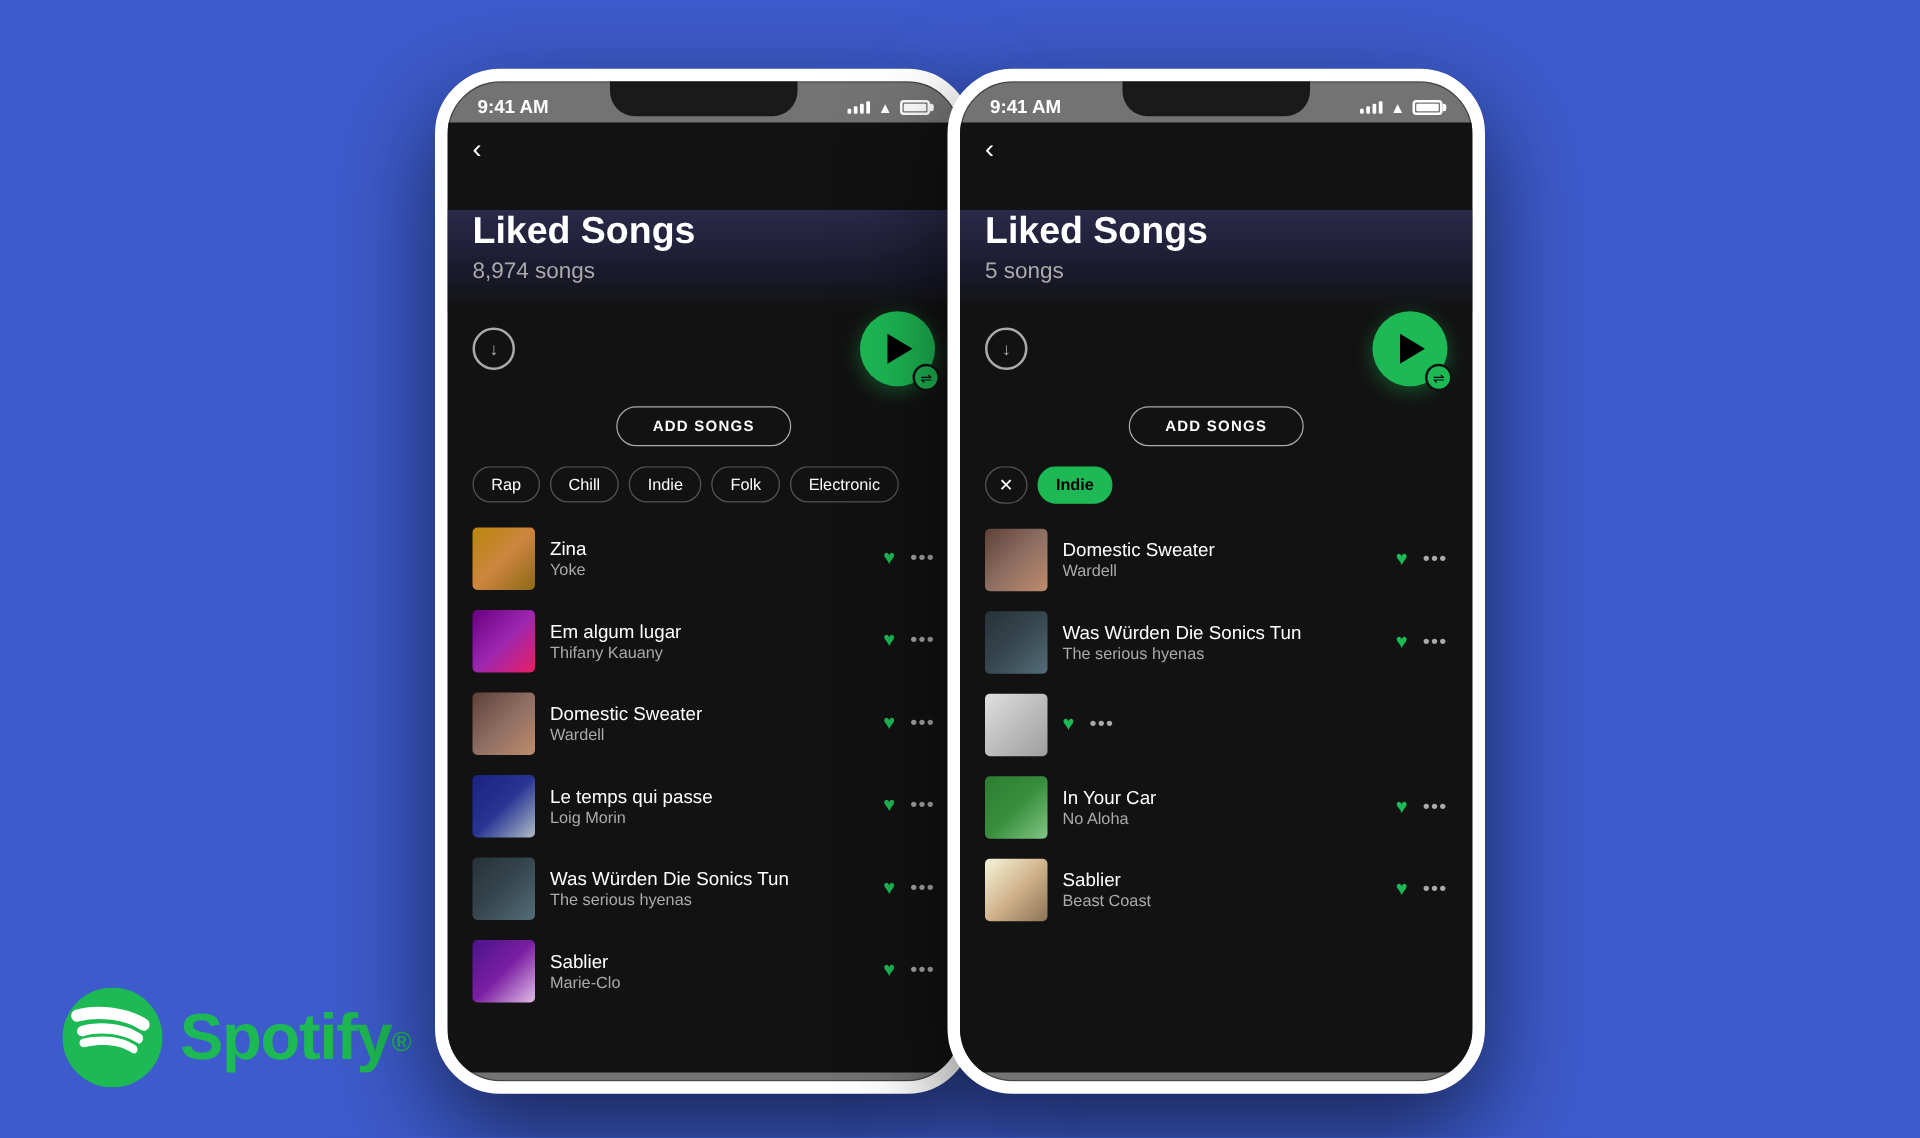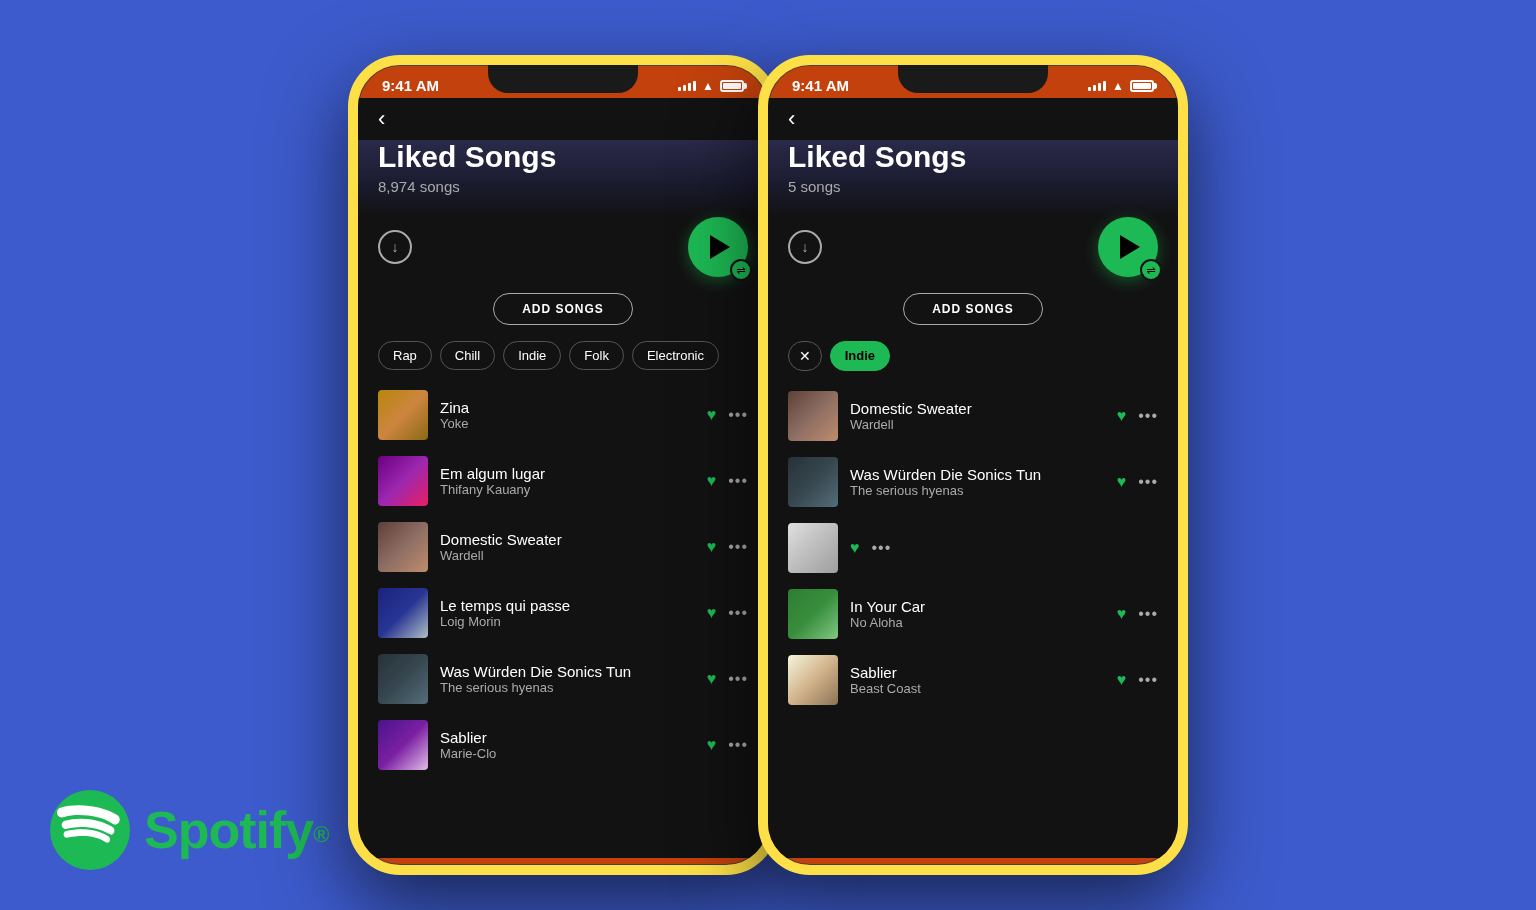--- a/index.html
+++ b/index.html
@@ -45,23 +45,23 @@
       gap: 0px;
       align-items: center;
       justify-content: center;
       margin-top: 20px;
     }
 
     
     .phone {
       width: 430px;
       height: 820px;
-      background: #c2410c;
+      background: #737373;
       border-radius: 52px;
-      border: 10px solid #fde047;
+      border: 10px solid #ffffff;
       position: relative;
       overflow: hidden;
       box-shadow: 0 30px 80px rgba(0,0,0,0.6), inset 0 0 0 1px #444;
     }
     .phone:first-child {
       margin-right: -20px;
       z-index: 1;
     }
     .phone:last-child {
       z-index: 2;
@@ -149,23 +149,24 @@
     
     .page-header {
       padding: 0 20px 10px;
       background: linear-gradient(180deg, #2a2a4a 0%, #1a1a2e 60%, #121212 100%);
     }
     .page-title {
       font-size: 30px;
       font-weight: 700;
       color: white;
       margin-bottom: 4px;
+      margin-top: 28px;
     }
     .song-count {
-      font-size: 15px;
+      font-size: 18px;
       color: #aaa;
       margin-bottom: 12px;
     }
 
     
     .controls-row {
       display: flex;
       align-items: center;
       justify-content: space-between;
       padding: 0 20px 16px;

